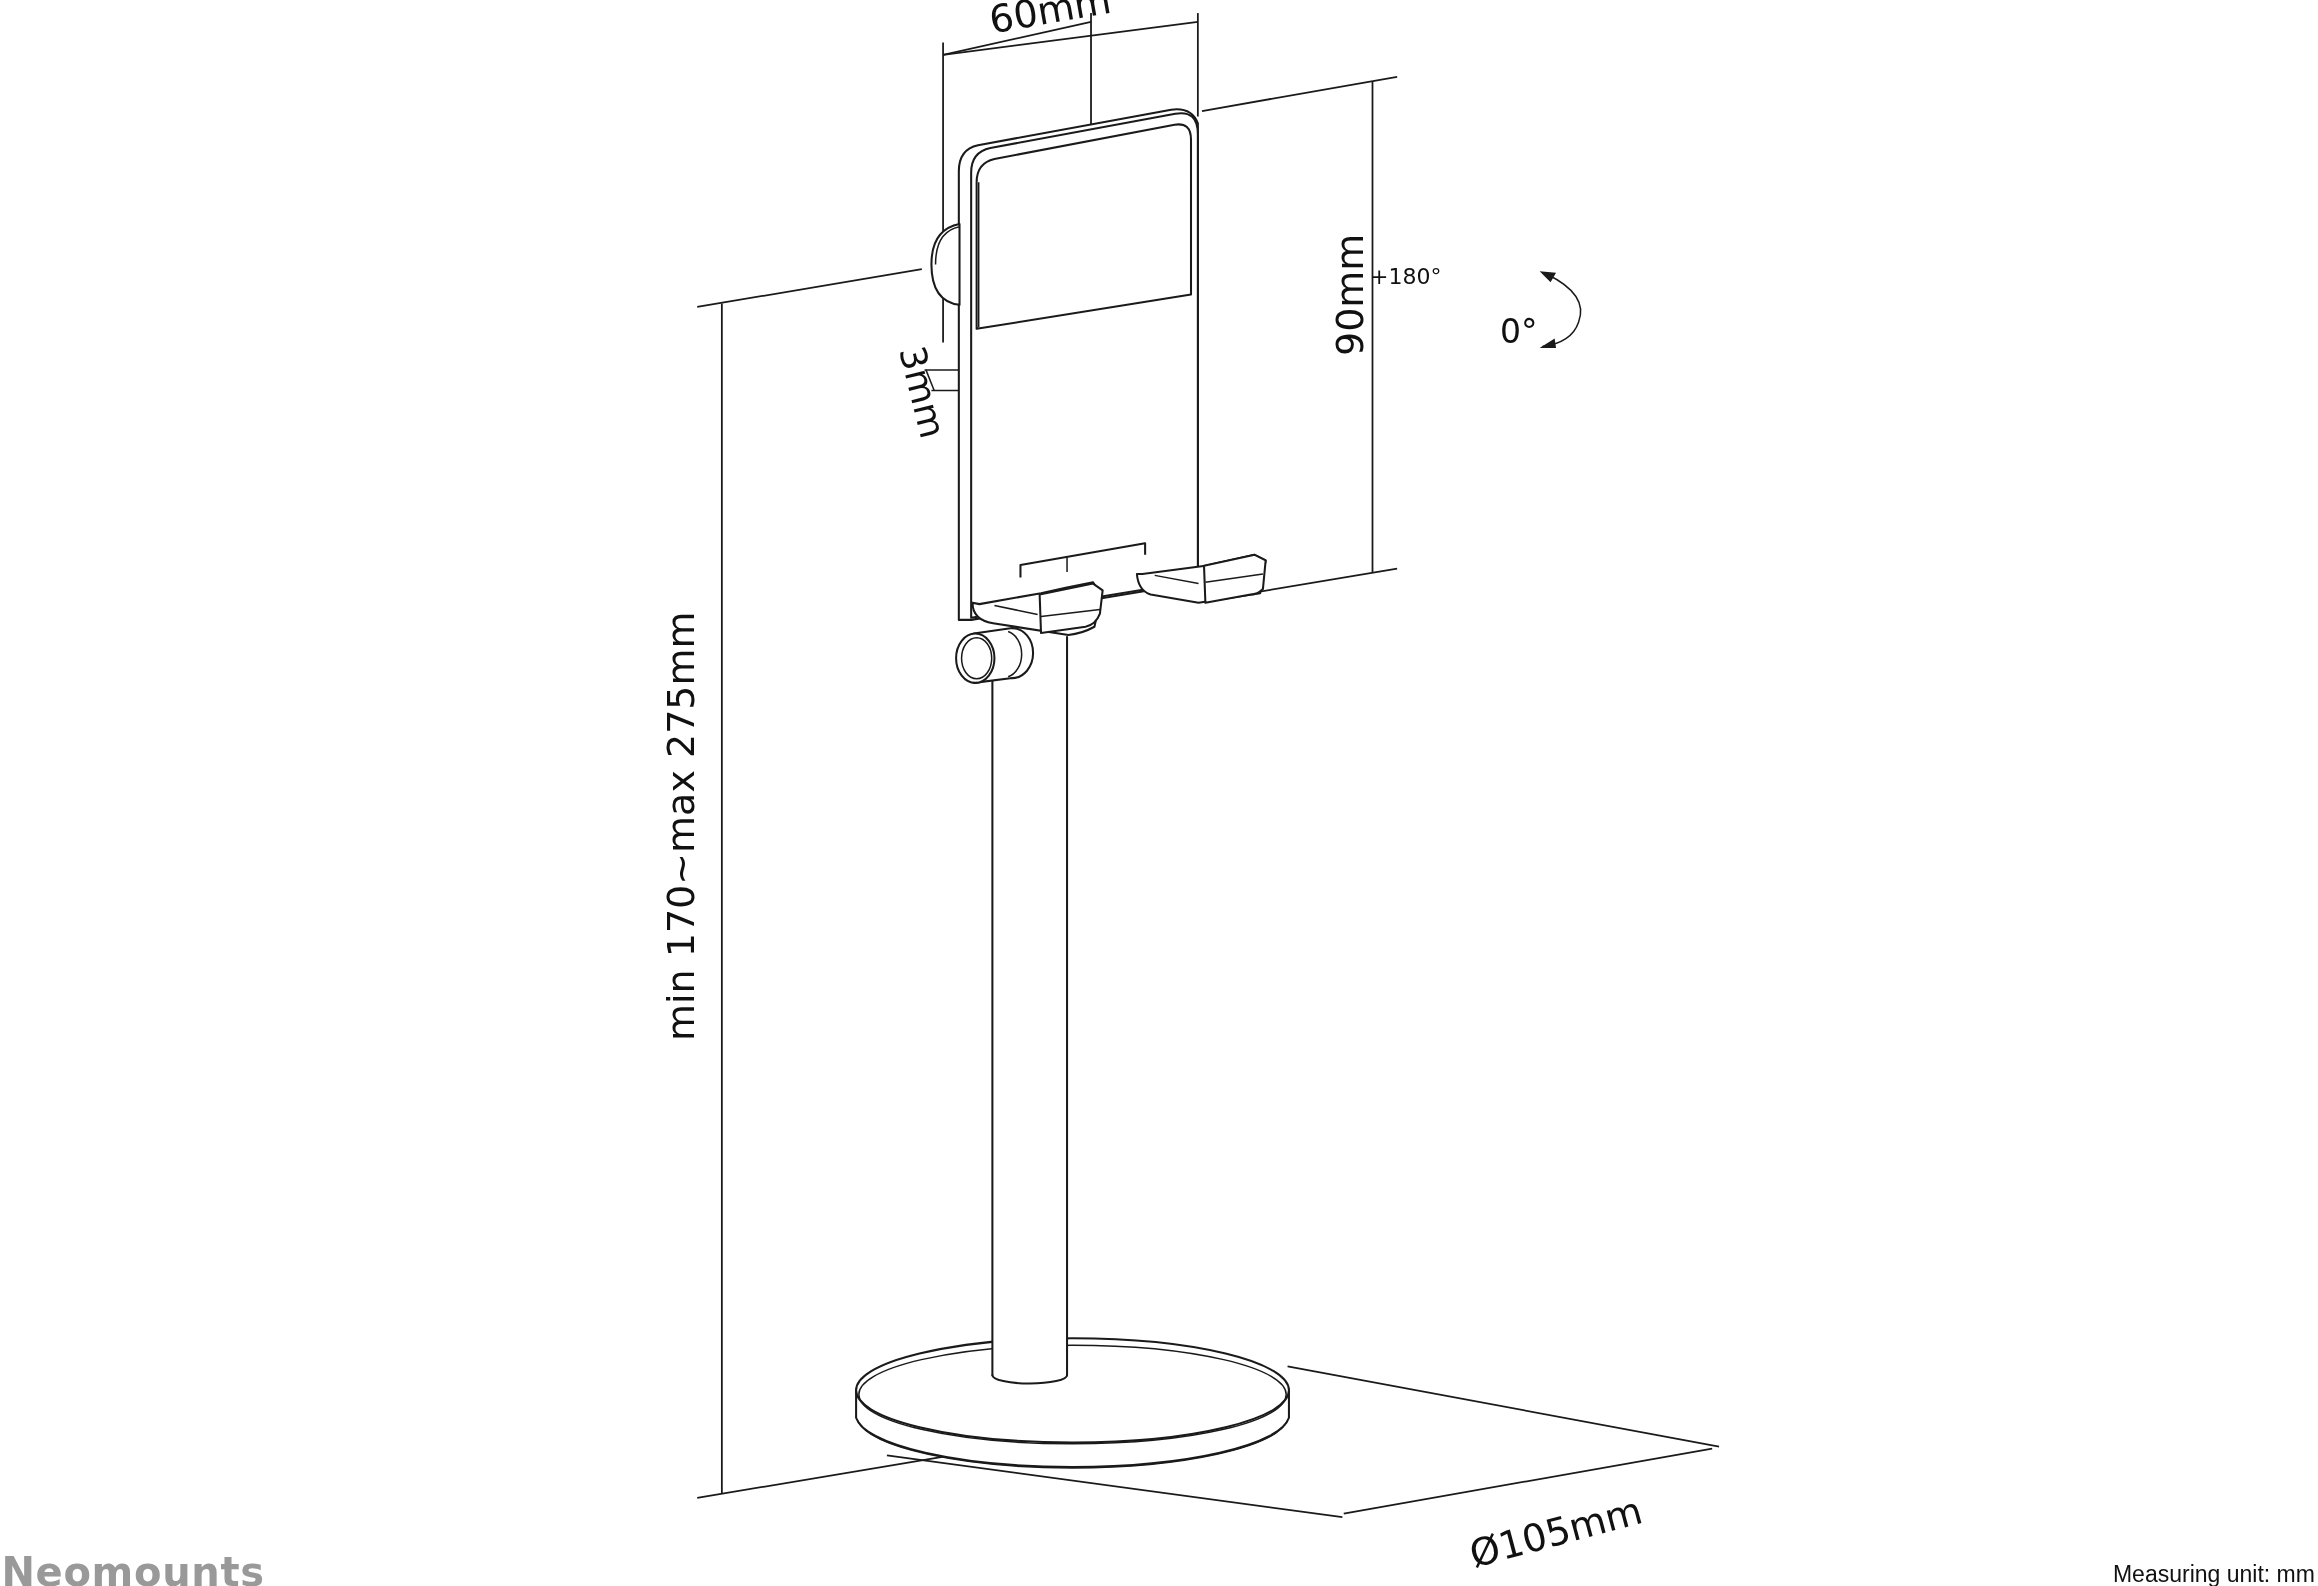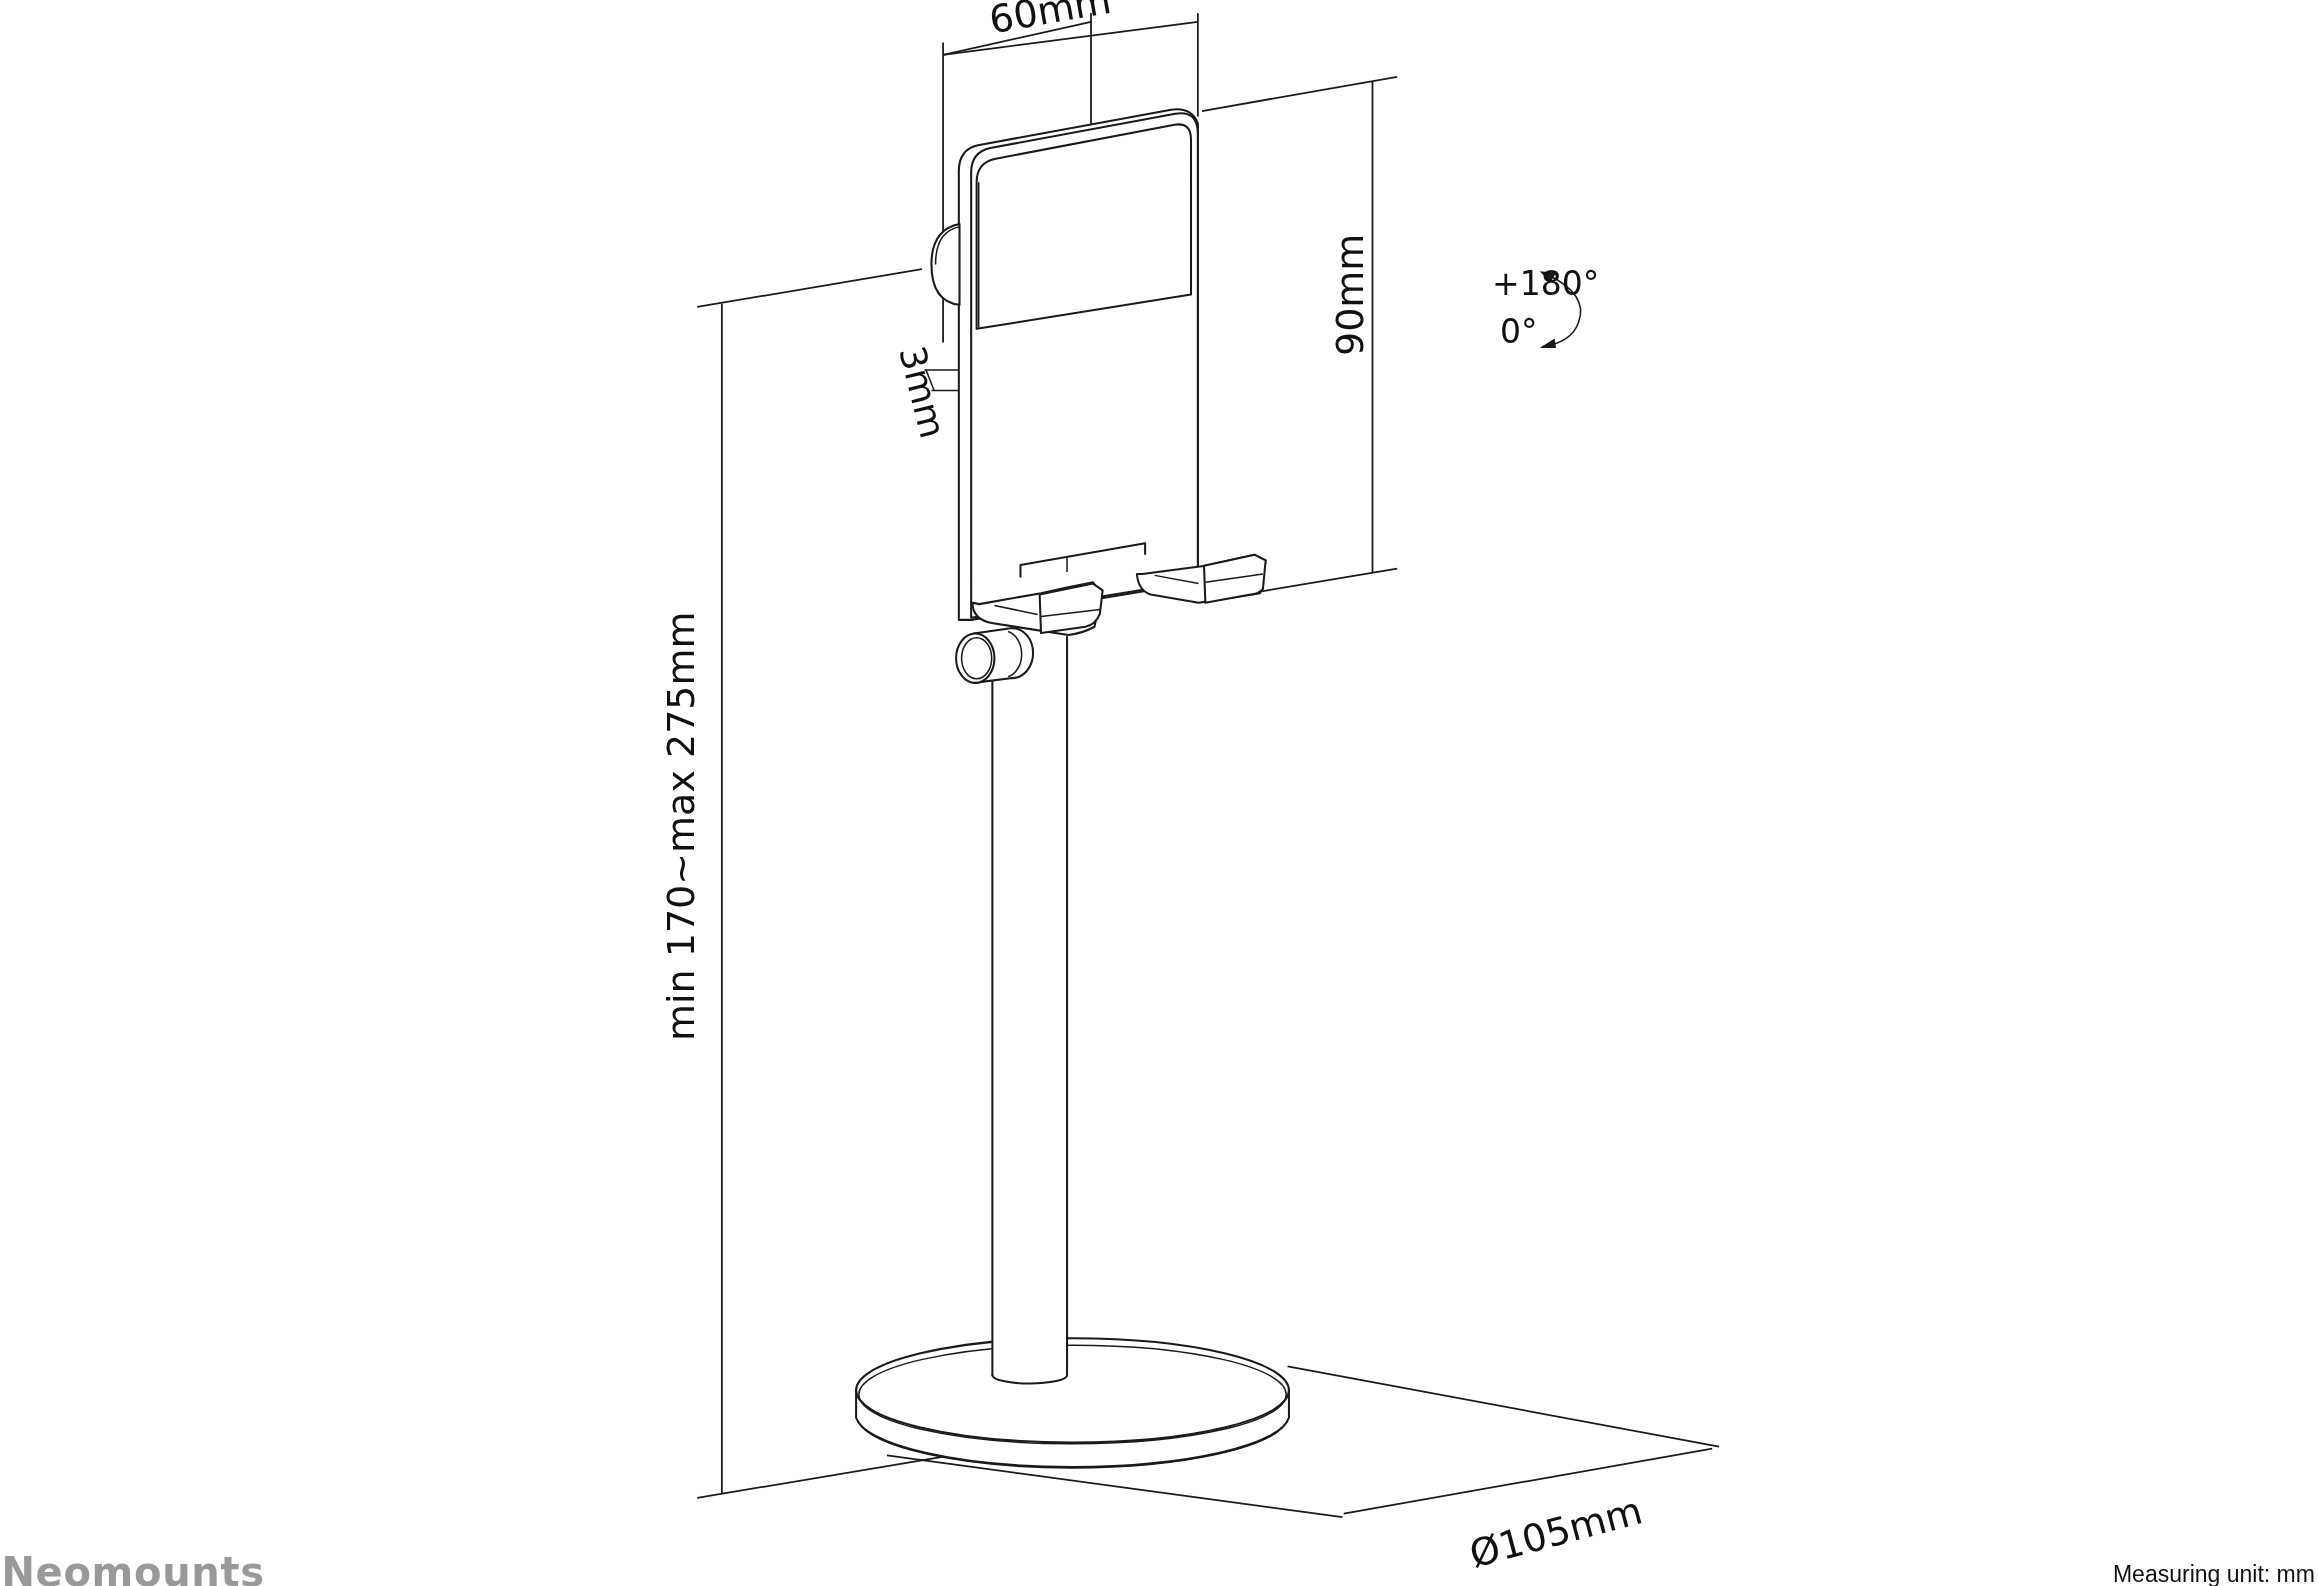--- a/index.html
+++ b/index.html
@@ -8,21 +8,21 @@
   .stroke { fill: none; stroke: #1a1a1a; stroke-width: 3; stroke-linejoin: round; stroke-linecap: round; }
   .thin { fill: none; stroke: #1a1a1a; stroke-width: 2.2; }
   .fillw { fill: #ffffff; stroke: #1a1a1a; stroke-width: 3; stroke-linejoin: round; }
   .dim { fill: none; stroke: #1a1a1a; stroke-width: 2.6; }
   .label { position: absolute; font-family: "DejaVu Sans", sans-serif; color: #111; white-space: nowrap; transform-origin: 0 0; }
   .lbl-60 { left: 986px; top: -1.4px; font-size: 38px; transform: rotate(-10deg); }
   .lbl-90 { left: 1328px; top: 356px; font-size: 38px; transform: rotate(-90deg); }
   .lbl-3 { left: 931px; top: 342px; font-size: 36px; transform: rotate(76deg); }
   .lbl-h { left: 659px; top: 1041px; font-size: 38px; transform: rotate(-90deg); }
   .lbl-d { left: 1465px; top: 1534px; font-size: 38px; transform: rotate(-15deg); }
-  .lbl-r1 { left: 1492px; top: 264px; font-size: 33px; }
+  .lbl-r1 { left: 1370px; top: 264px; font-size: 22px; }
   .lbl-r2 { left: 1500px; top: 312px; font-size: 33px; }
   .brand { position: absolute; left: 1.4px; top: 1533px; font-family: "DejaVu Sans", sans-serif; font-weight: bold; font-size: 40px; color: #999999; letter-spacing: 0.7px; margin-top: 16px; }
   .unit { position: absolute; right: 4.1px; top: 1561px; font-family: "Liberation Sans", sans-serif; font-size: 23px; color: #111; }
 </style>
 </head>
 <body>
 
 <svg id="drawing" viewBox="0 0 3386 2317" xmlns="http://www.w3.org/2000/svg">
 
   <g>

